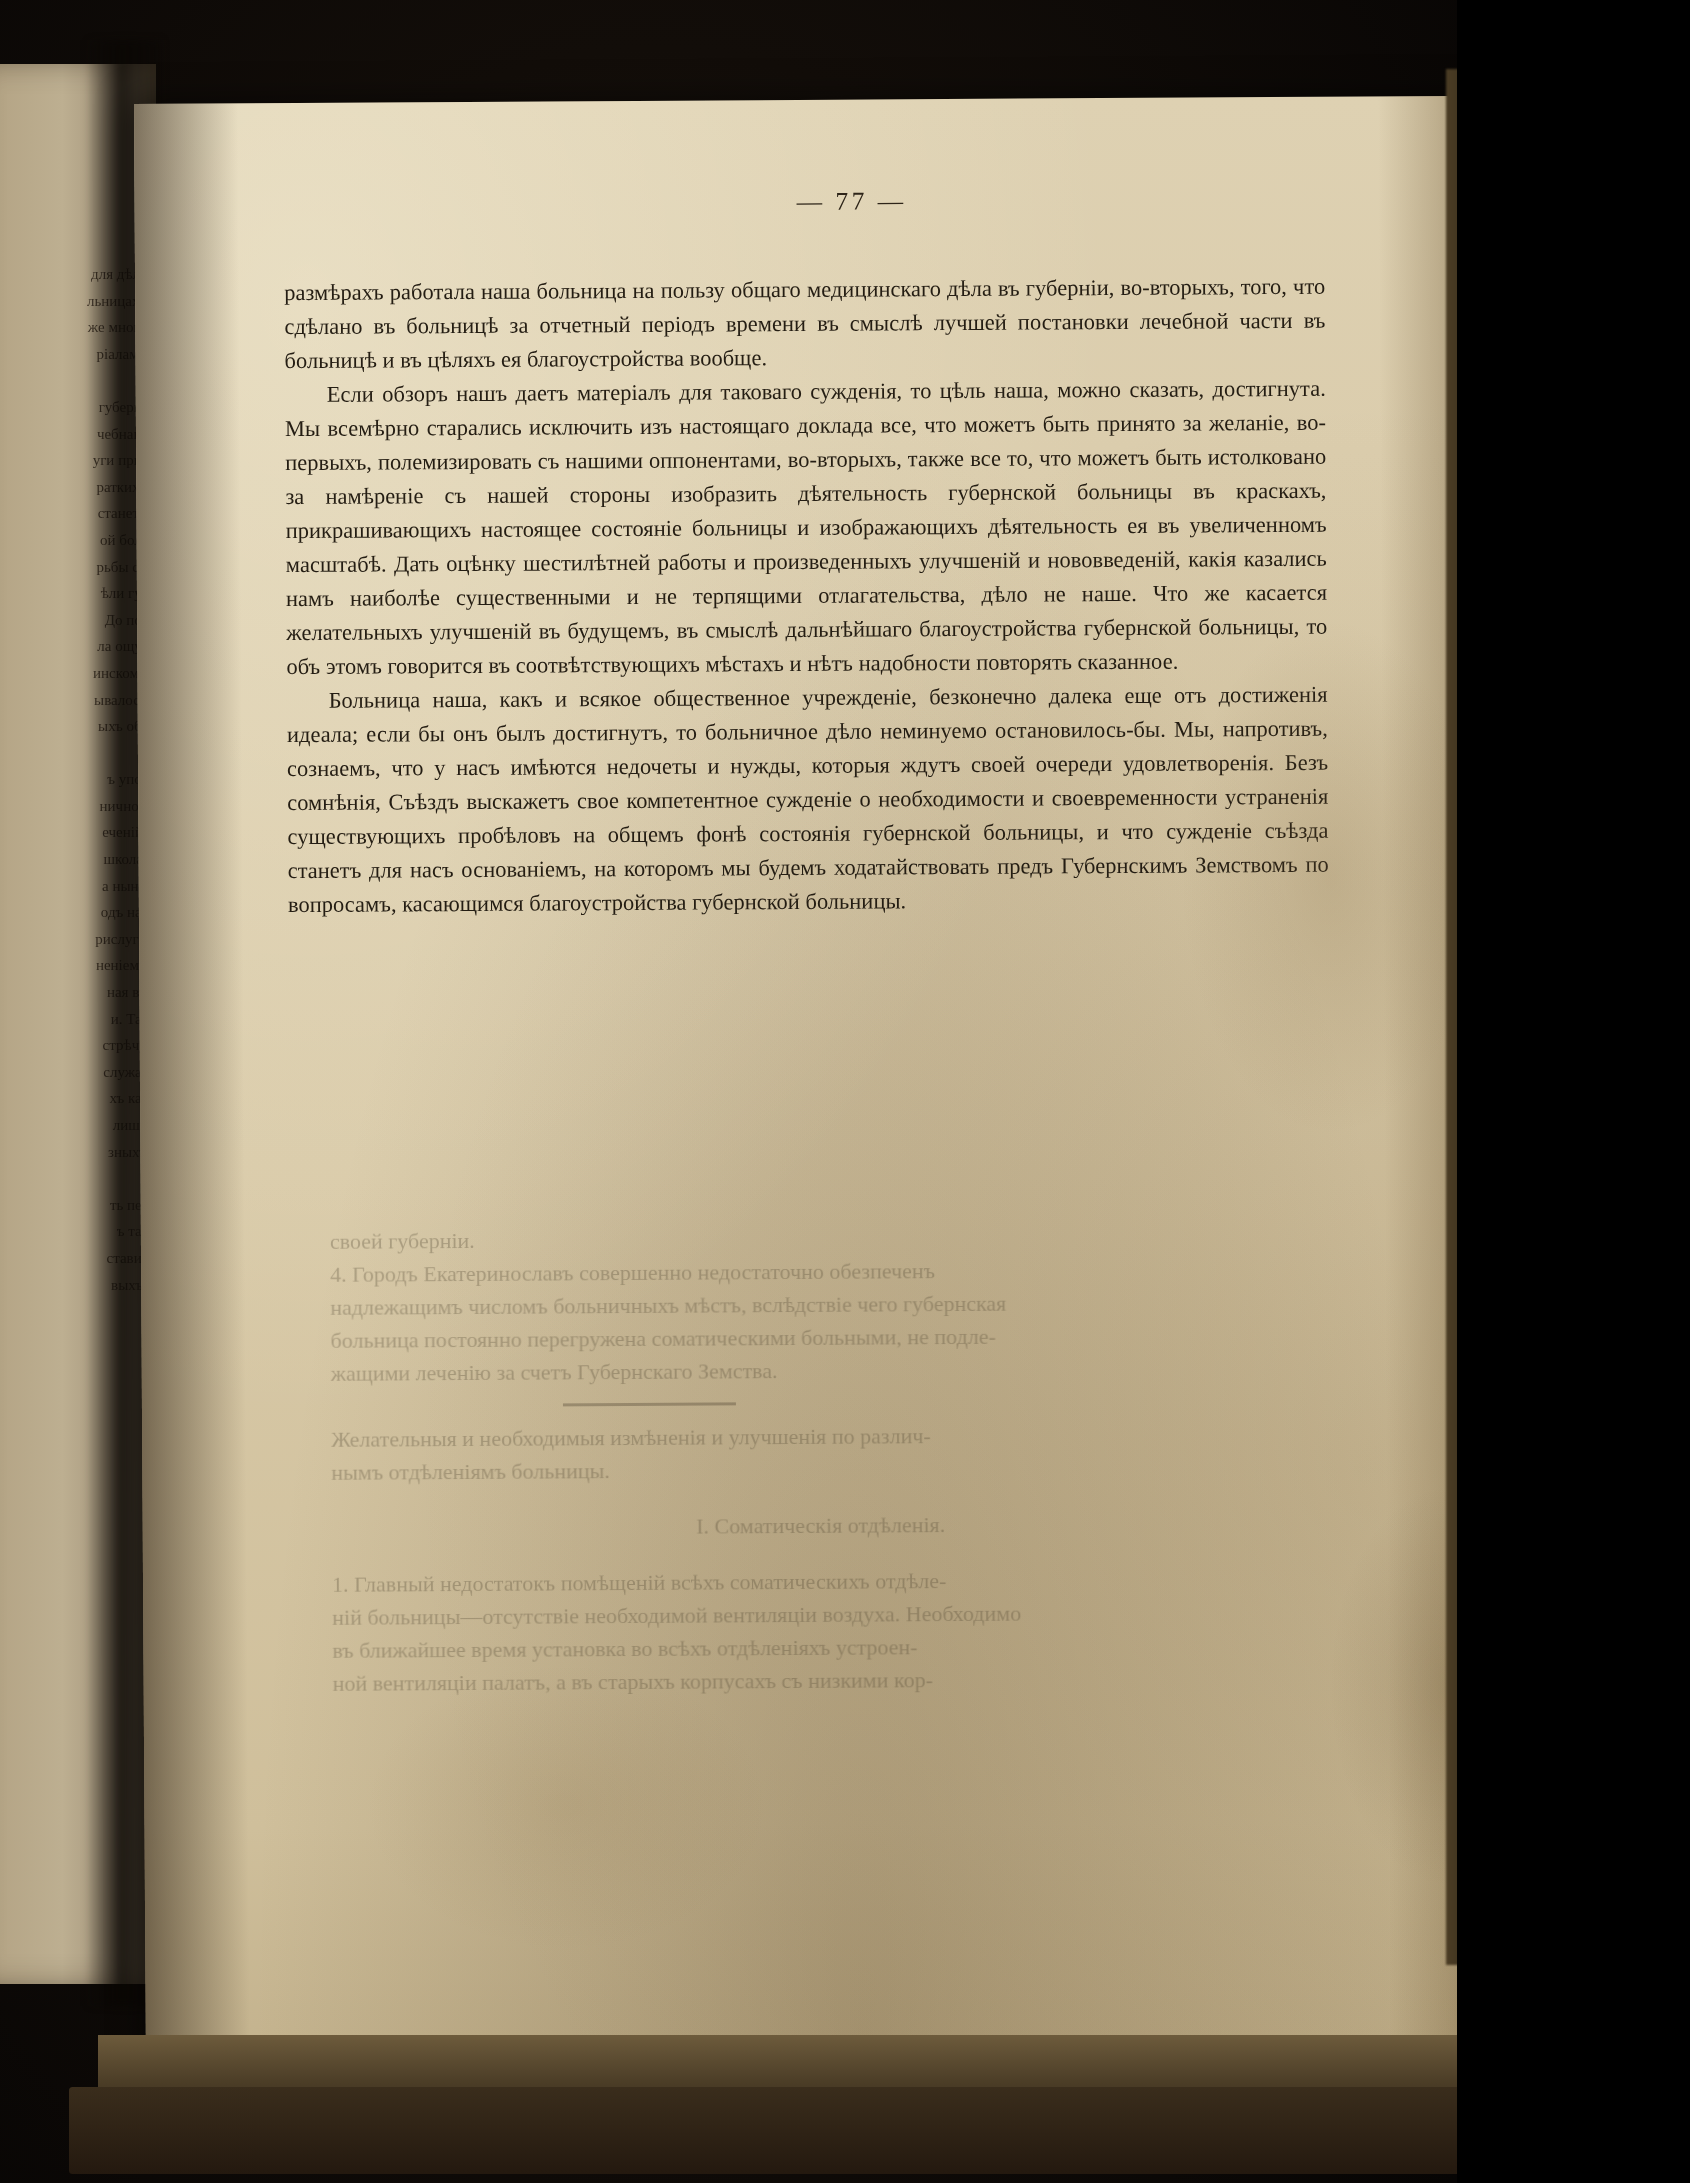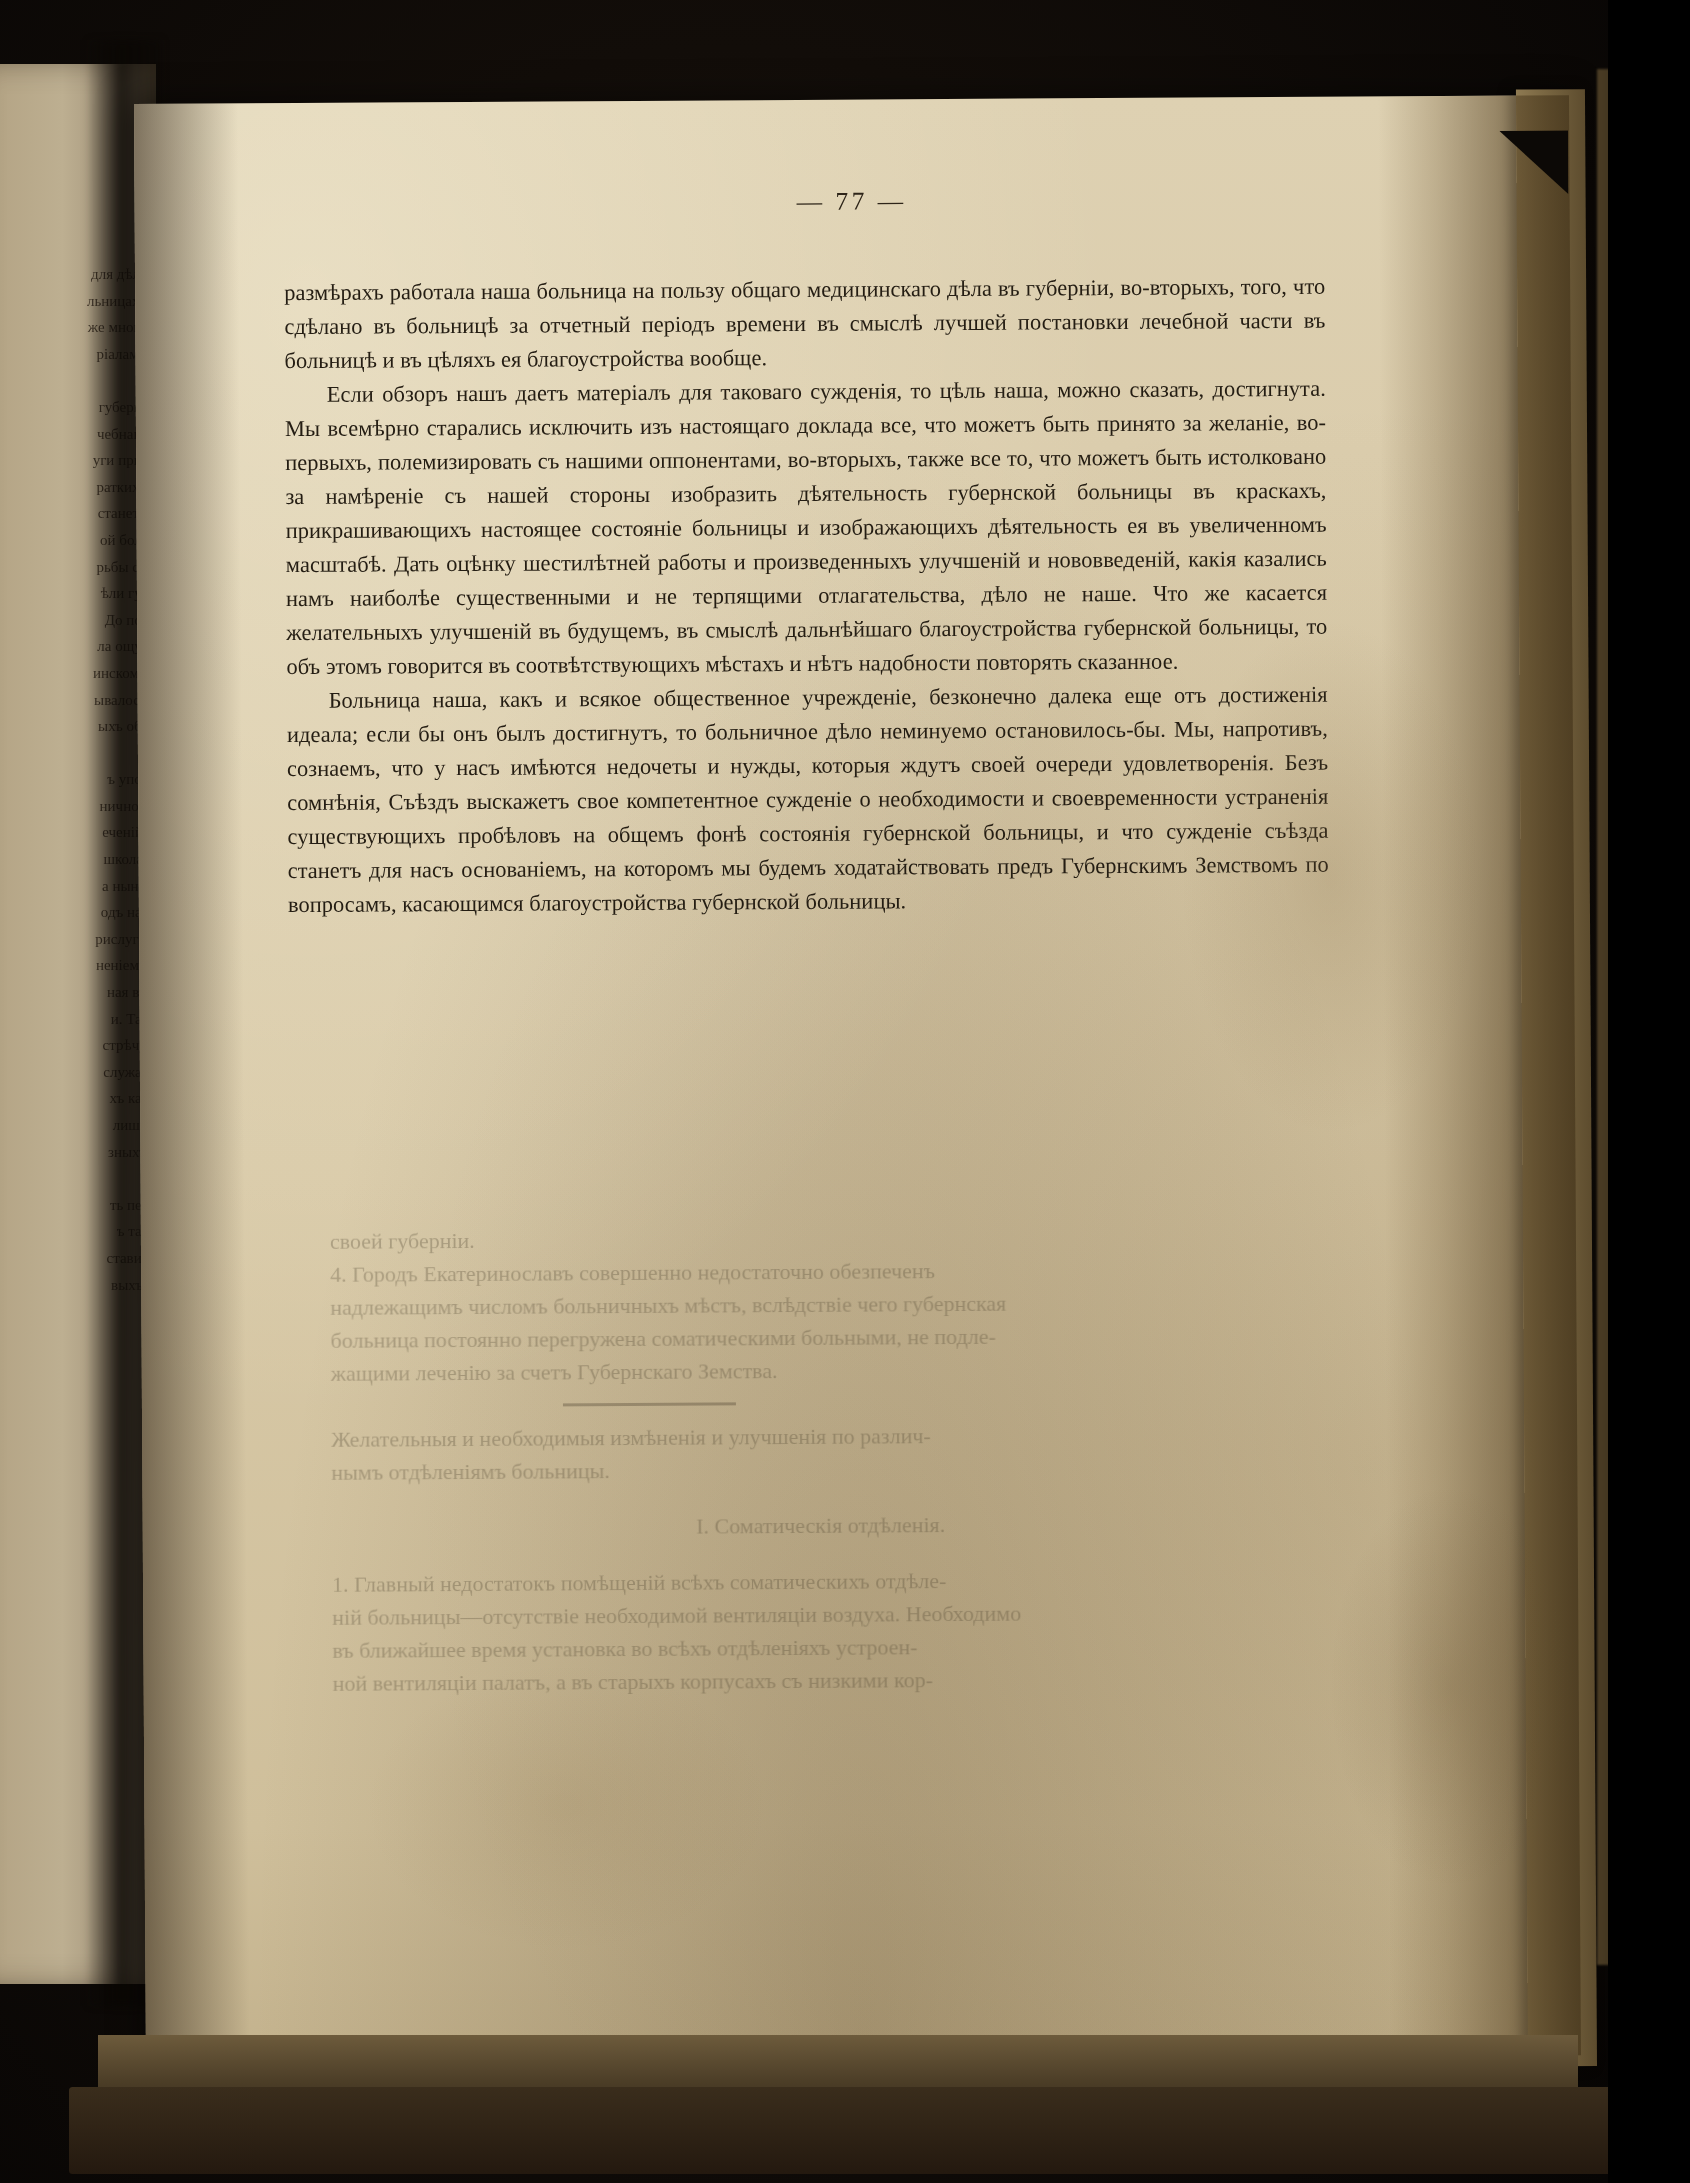--- a/index.html
+++ b/index.html
@@ -9,25 +9,24 @@
   }
   body {
     width: 1690px;
     height: 2183px;
     overflow: hidden;
     font-family: "Liberation Serif", serif;
   }
 
   #scan {
     position: relative;
-    width: 1576px;
+    width: 1457px;
     height: 2183px;
     background: #0b0906;
     overflow: hidden;
-    padding-left: 32px;
   }
 
   
   .surround {
     position: absolute;
     inset: 0;
     background:
       radial-gradient(ellipse at 45% 45%, #241c14 0%, #120d09 55%, #070504 100%);
   }
 

